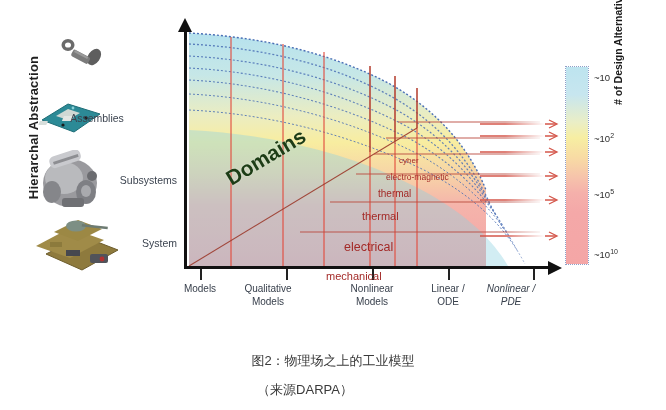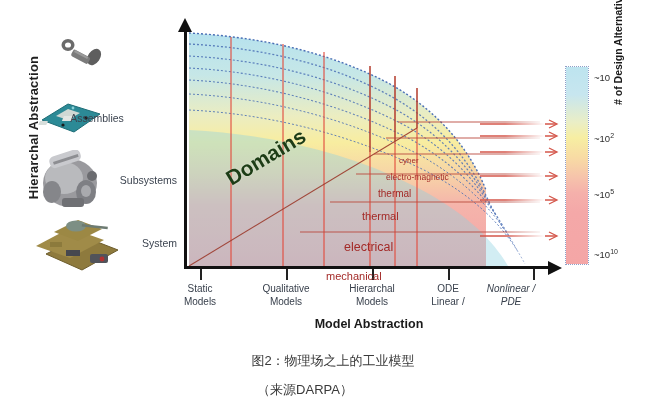--- a/index.html
+++ b/index.html
@@ -215,41 +215,39 @@
   <div id="x-axis-line"></div>
   <div id="x-axis-arrow"></div>
 
   <div class="xtick" style="left:200px;"></div>
   <div class="xtick" style="left:286px;"></div>
   <div class="xtick" style="left:372px;"></div>
   <div class="xtick" style="left:448px;"></div>
   <div class="xtick" style="left:533px;"></div>
 
   <div class="xlabel" style="left:200px;">
-    <div>Static</div>
     <div>Models</div>
   </div>
-  <div class="xlabel" style="left:286px;">
+  <div class="xlabel" style="left:268px;">
     <div>Qualitative</div>
     <div>Models</div>
   </div>
   <div class="xlabel" style="left:372px;">
-    <div>Hierarchal</div>
+    <div>Nonlinear</div>
     <div>Models</div>
   </div>
   <div class="xlabel" style="left:448px;">
+    <div>Linear /</div>
     <div>ODE</div>
-    <div>Linear /</div>
   </div>
   <div class="xlabel" style="left:511px;font-style:italic;">
     <div>Nonlinear /</div>
     <div>PDE</div>
   </div>
 
-  <div id="x-axis-title">Model Abstraction</div>
 
   <div id="domains-text">Domains</div>
 
   <div class="domain-label" style="left:399px;top:120px;font-size:8px;">cyber</div>
   <div class="domain-label" style="left:386px;top:136px;font-size:8.5px;">electro-magnetic</div>
   <div class="domain-label" style="left:378px;top:152px;font-size:10px;">thermal</div>
   <div class="domain-label" style="left:362px;top:174px;font-size:11px;">thermal</div>
   <div class="domain-label" style="left:344px;top:204px;font-size:12.5px;">electrical</div>
   <div class="domain-label" style="left:326px;top:234px;font-size:11px;">mechanical</div>
 

